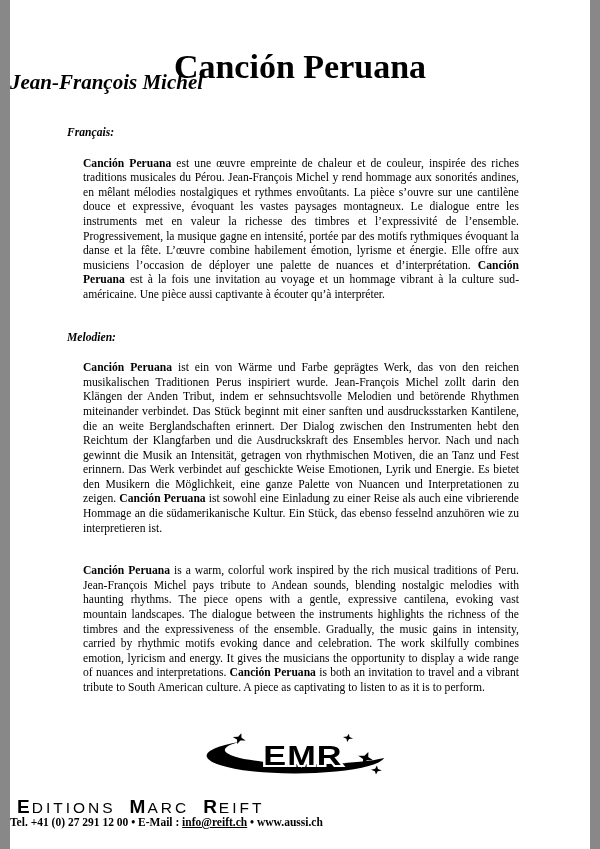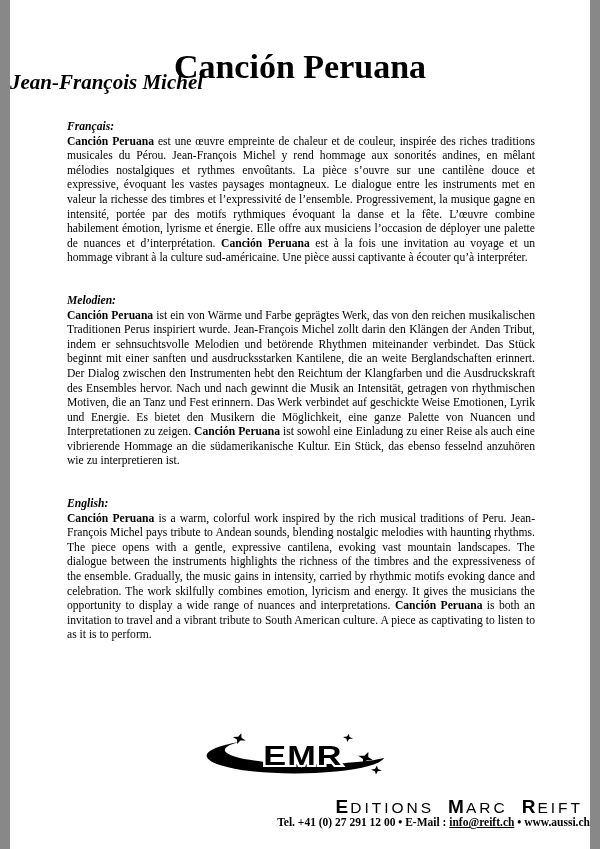--- a/index.html
+++ b/index.html
@@ -17,37 +17,37 @@
     text-align:center;
     font-size:34px; font-weight:bold;
     line-height:1.05;
   }
   .composer {
     position:absolute; top:70px; left:0; right:0;
     text-align:left;
     font-size:21px; font-weight:bold; font-style:italic;
   }
   .content {
-    position:absolute; top:120px; left:57px; right:55px;
+    position:absolute; top:126px; left:57px; right:55px;
   }
   .section { margin:0 0 28px 0; }
   .section-label {
     font-size:11.6px; line-height:14.6px;
     font-weight:bold; font-style:italic;
   }
   .section-text {
-    margin:0;
+    margin:16px;
     font-size:11.6px; line-height:14.6px;
     text-align:justify;
   }
   .section-text b { font-weight:bold; }
 
   .footer {
     position:absolute; top:733px; left:0; right:0;
-    text-align:right;
+    text-align:left;
   }
   .logo-svg { display:block; margin:0 auto; }
   .publisher {
     font-family:"Liberation Sans", sans-serif;
     font-size:16px; line-height:16px;
     margin-top:16px;
     white-space:nowrap;
   }
   .pub-word { margin:0 7px; }
   .pub-initial { font-weight:bold; font-size:19px; letter-spacing:2px; }
@@ -70,21 +70,20 @@
       <div class="section-label">Français:</div>
       <p class="section-text"><b>Canción Peruana</b><span> est une œuvre empreinte de chaleur et de couleur, inspirée des riches traditions musicales du Pérou. Jean-François Michel y rend hommage aux sonorités andines, en mêlant mélodies nostalgiques et rythmes envoûtants. La pièce s’ouvre sur une cantilène douce et expressive, évoquant les vastes paysages montagneux. Le dialogue entre les instruments met en valeur la richesse des timbres et l’expressivité de l’ensemble. Progressivement, la musique gagne en intensité, portée par des motifs rythmiques évoquant la danse et la fête. L’œuvre combine habilement émotion, lyrisme et énergie. Elle offre aux musiciens l’occasion de déployer une palette de nuances et d’interprétation. </span><b>Canción Peruana</b><span> est à la fois une invitation au voyage et un hommage vibrant à la culture sud-américaine. Une pièce aussi captivante à écouter qu’à interpréter.</span></p>
     </div>
 
     <div class="section">
       <div class="section-label">Melodien:</div>
       <p class="section-text"><b>Canción Peruana</b><span> ist ein von Wärme und Farbe geprägtes Werk, das von den reichen musikalischen Traditionen Perus inspiriert wurde. Jean-François Michel zollt darin den Klängen der Anden Tribut, indem er sehnsuchtsvolle Melodien und betörende Rhythmen miteinander verbindet. Das Stück beginnt mit einer sanften und ausdrucksstarken Kantilene, die an weite Berglandschaften erinnert. Der Dialog zwischen den Instrumenten hebt den Reichtum der Klangfarben und die Ausdruckskraft des Ensembles hervor. Nach und nach gewinnt die Musik an Intensität, getragen von rhythmischen Motiven, die an Tanz und Fest erinnern. Das Werk verbindet auf geschickte Weise Emotionen, Lyrik und Energie. Es bietet den Musikern die Möglichkeit, eine ganze Palette von Nuancen und Interpretationen zu zeigen. </span><b>Canción Peruana</b><span> ist sowohl eine Einladung zu einer Reise als auch eine vibrierende Hommage an die südamerikanische Kultur. Ein Stück, das ebenso fesselnd anzuhören wie zu interpretieren ist.</span></p>
     </div>
 
     <div class="section">
-      <div class="section-label">English:</div>
       <p class="section-text"><b>Canción Peruana</b><span> is a warm, colorful work inspired by the rich musical traditions of Peru. Jean-François Michel pays tribute to Andean sounds, blending nostalgic melodies with haunting rhythms. The piece opens with a gentle, expressive cantilena, evoking vast mountain landscapes. The dialogue between the instruments highlights the richness of the timbres and the expressiveness of the ensemble. Gradually, the music gains in intensity, carried by rhythmic motifs evoking dance and celebration. The work skilfully combines emotion, lyricism and energy. It gives the musicians the opportunity to display a wide range of nuances and interpretations. </span><b>Canción Peruana</b><span> is both an invitation to travel and a vibrant tribute to South American culture. A piece as captivating to listen to as it is to perform.</span></p>
     </div>
   </div>
 
   <div class="footer">
     <svg class="logo-svg" width="196" height="50" viewBox="0 0 200 62" preserveAspectRatio="none">
       <path fill="#000" d="M 39 11 A 91 22 0 1 0 186 31 A 86 17 0 1 1 39 11 Z"></path>
       <text x="103" y="40" text-anchor="middle" font-family="Liberation Sans, sans-serif" font-weight="bold" font-size="35" letter-spacing="1" fill="#000" stroke="#fff" stroke-width="5" paint-order="stroke">EMR</text>
       <g fill="#000">
         <path transform="translate(38,7) rotate(18)" d="M0,-7 L1.8,-1.8 L7,0 L1.8,1.8 L0,7 L-1.8,1.8 L-7,0 L-1.8,-1.8 Z"></path>

